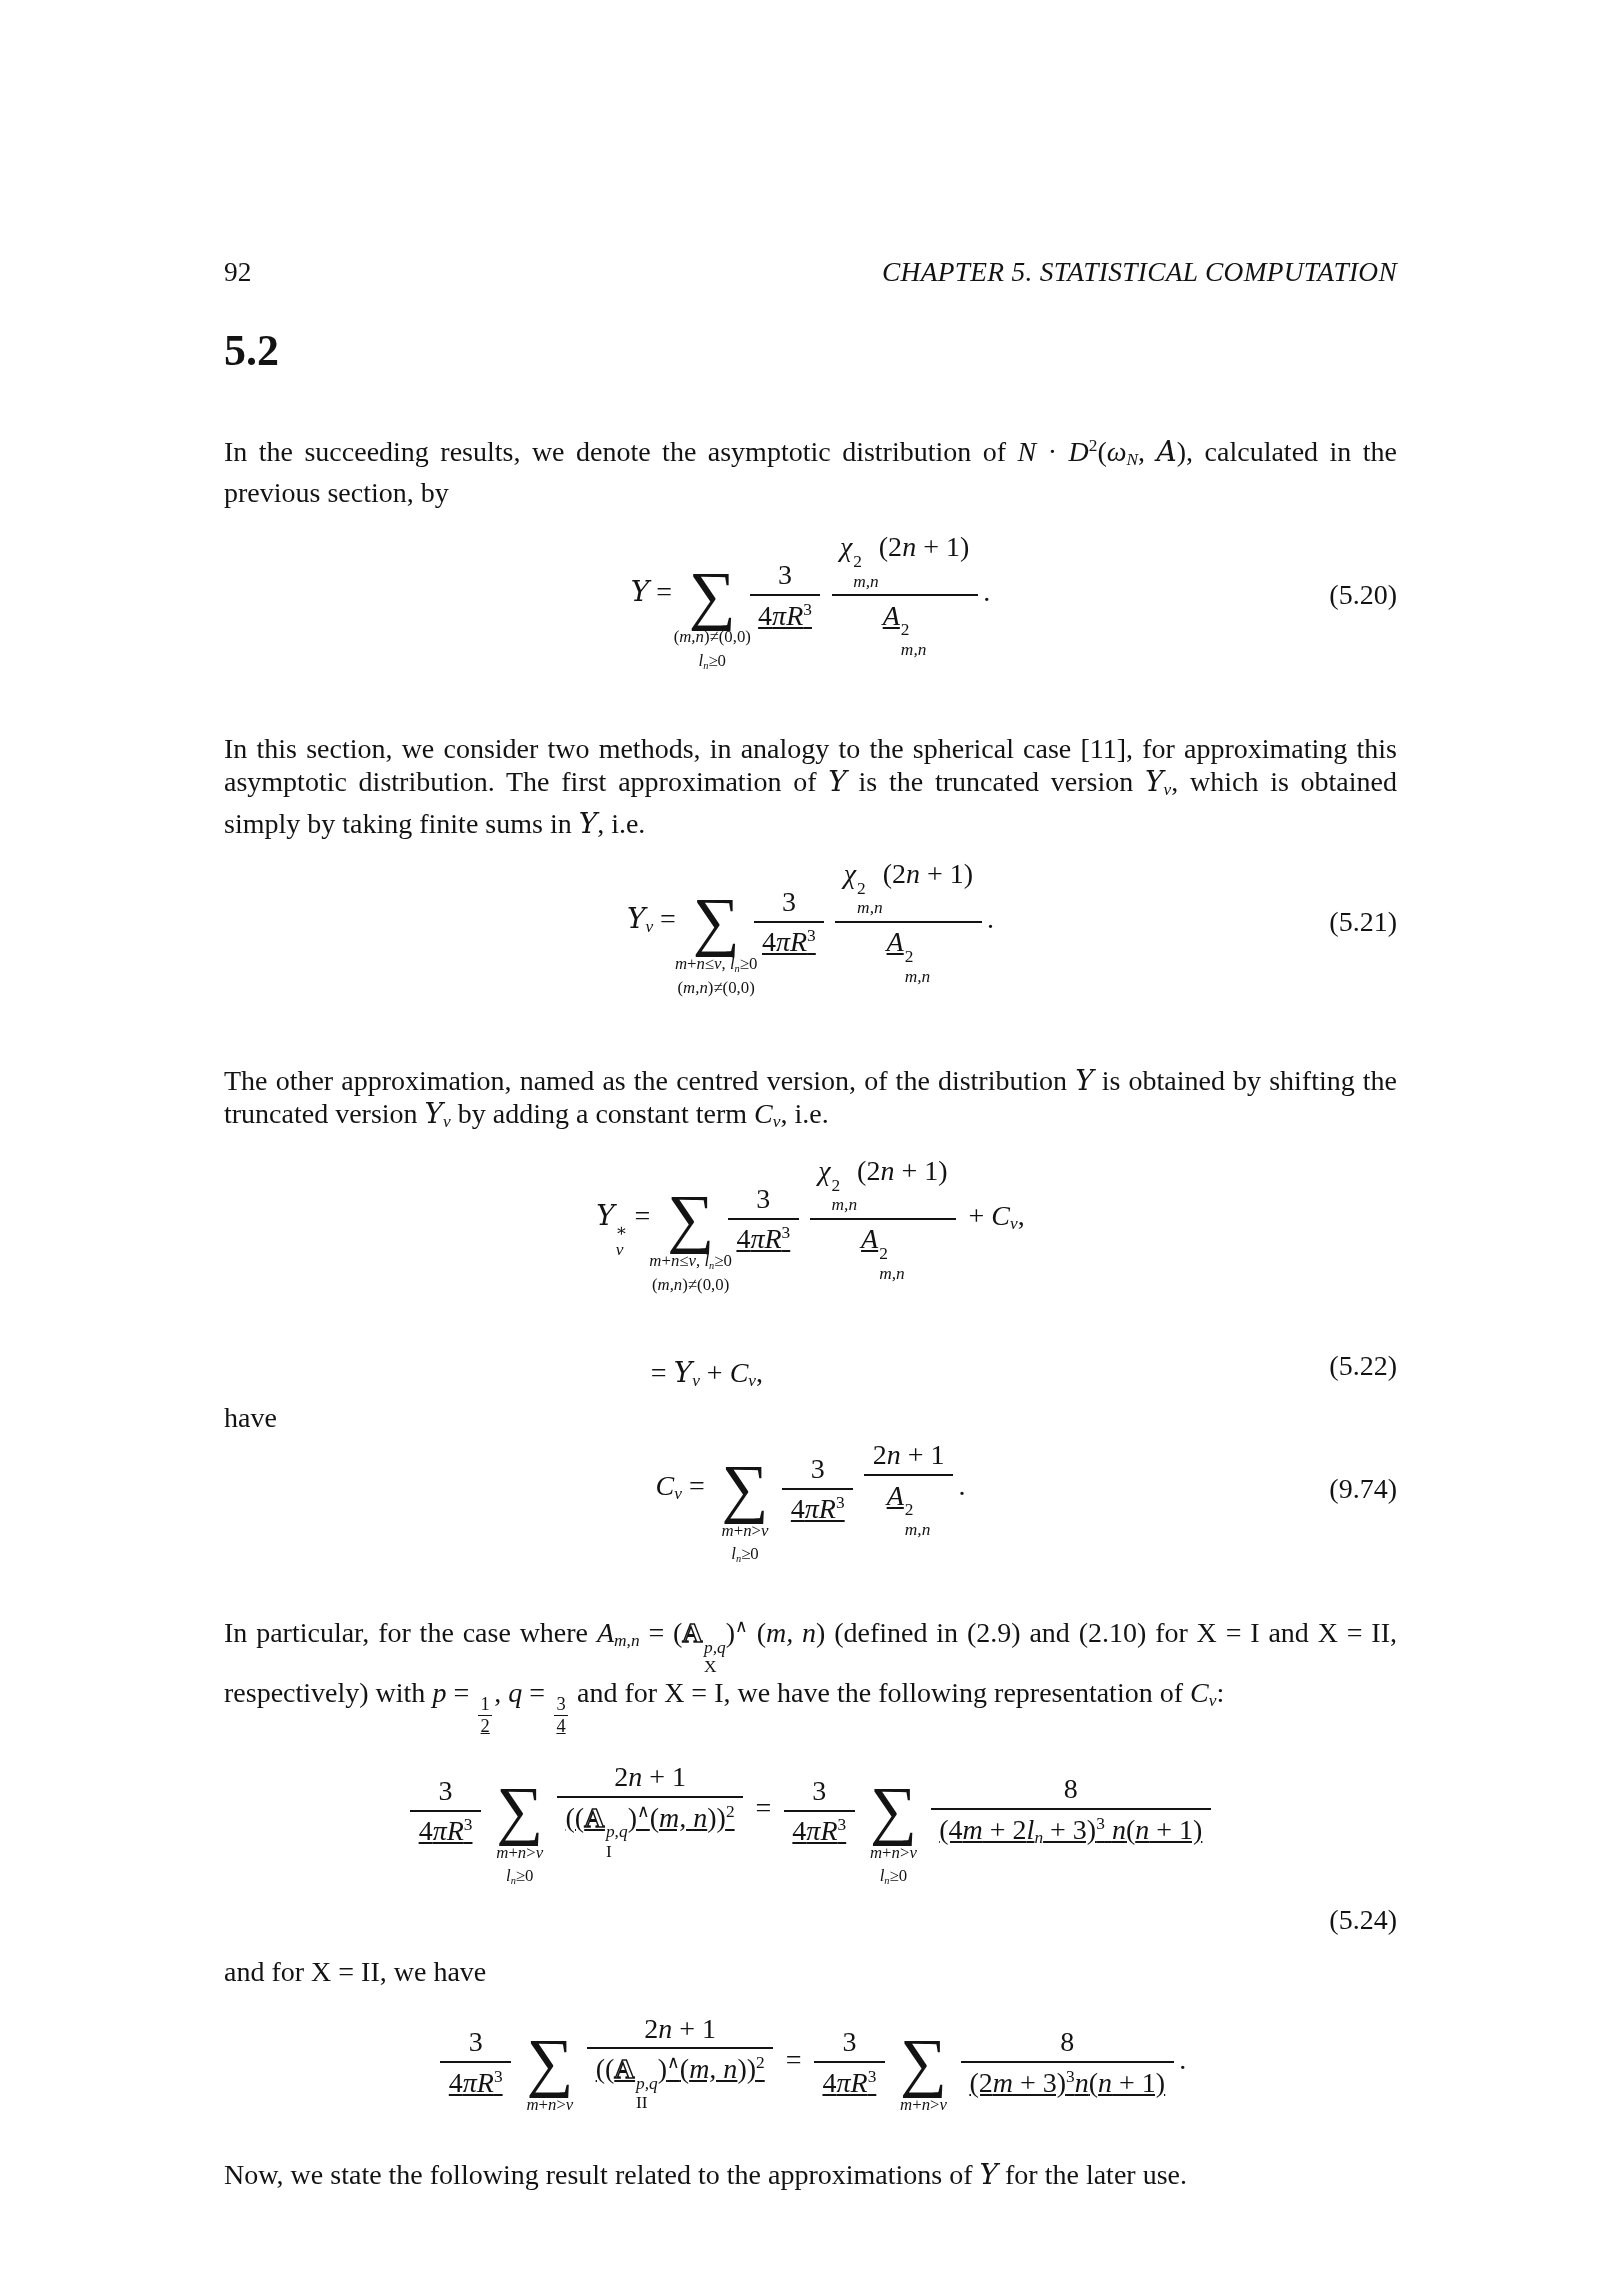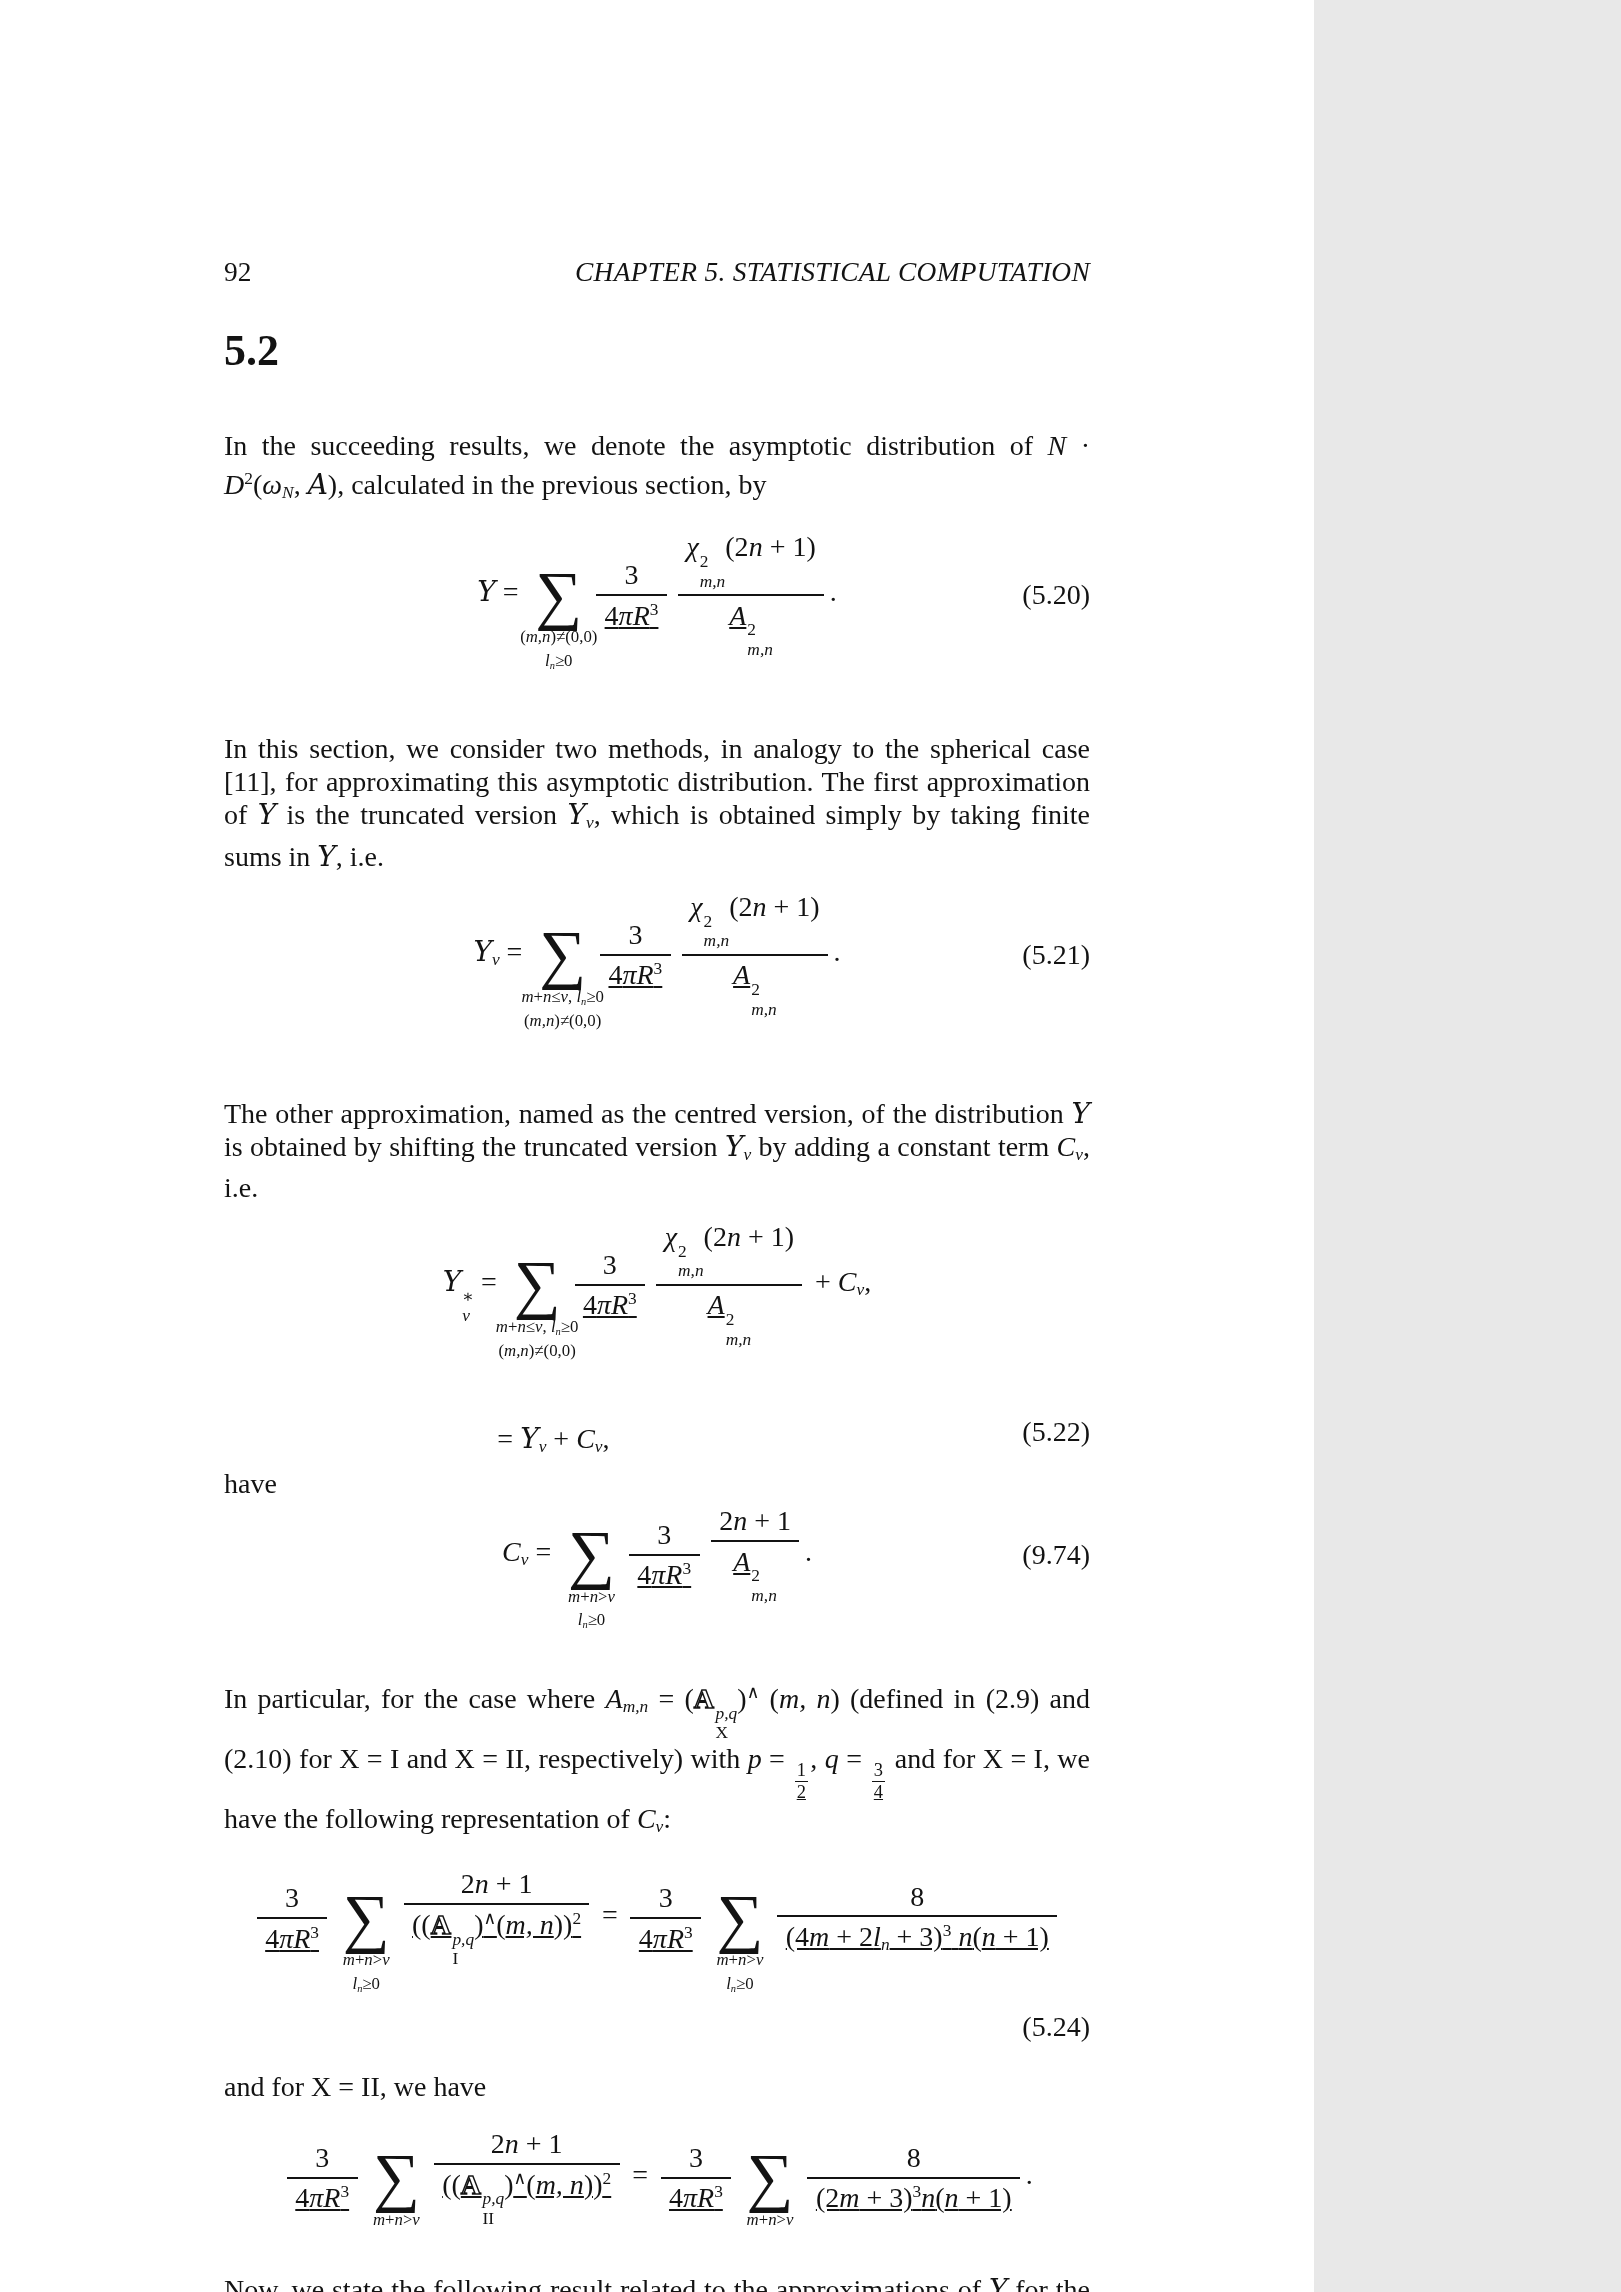--- a/index.html
+++ b/index.html
@@ -1,18 +1,18 @@
 <!DOCTYPE html>
 <html><head>
 <meta charset="utf-8">
 <style>
   html, body { margin: 0; padding: 0; background: #e8e8e8; }
   .page {
     position: relative;
-    width: 1314px;
+    width: 1621px;
     height: 2293px;
     background: #ffffff;
     color: #131313;
     font-family: "Liberation Serif", "DejaVu Serif", serif;
     overflow: hidden;
   }
   .content {
     position: absolute;
     left: 224px;
     right: 224px;
@@ -114,21 +114,21 @@
   .eq24 { margin: 23.5px 0 0; }
   .eq25 { margin: 23.5px 0 45px; }
   .eq22 { margin: 15.7px 0 9.8px; }
   .eq22 .eqcol { display: inline-block; text-align: left; }
   .eq22 .eqline { white-space: nowrap; font-size: 28px; }
   .eq22 .line2 { margin-top: 73px; padding-left: 1.95em; }
   .eq22 .eqnum { top: auto; bottom: 9px; transform: none; margin-top: 36px; }
   .eqnumline {
     text-align: right;
     font-size: 28px;
-    margin: 43px 0 27px;
+    margin: 43px 0 19px;
   }
 </style>
 </head>
 <body>
 
 <div class="page">
   <div class="content">
 
     <div class="pagehead">
       <span class="pagenum">92</span>

